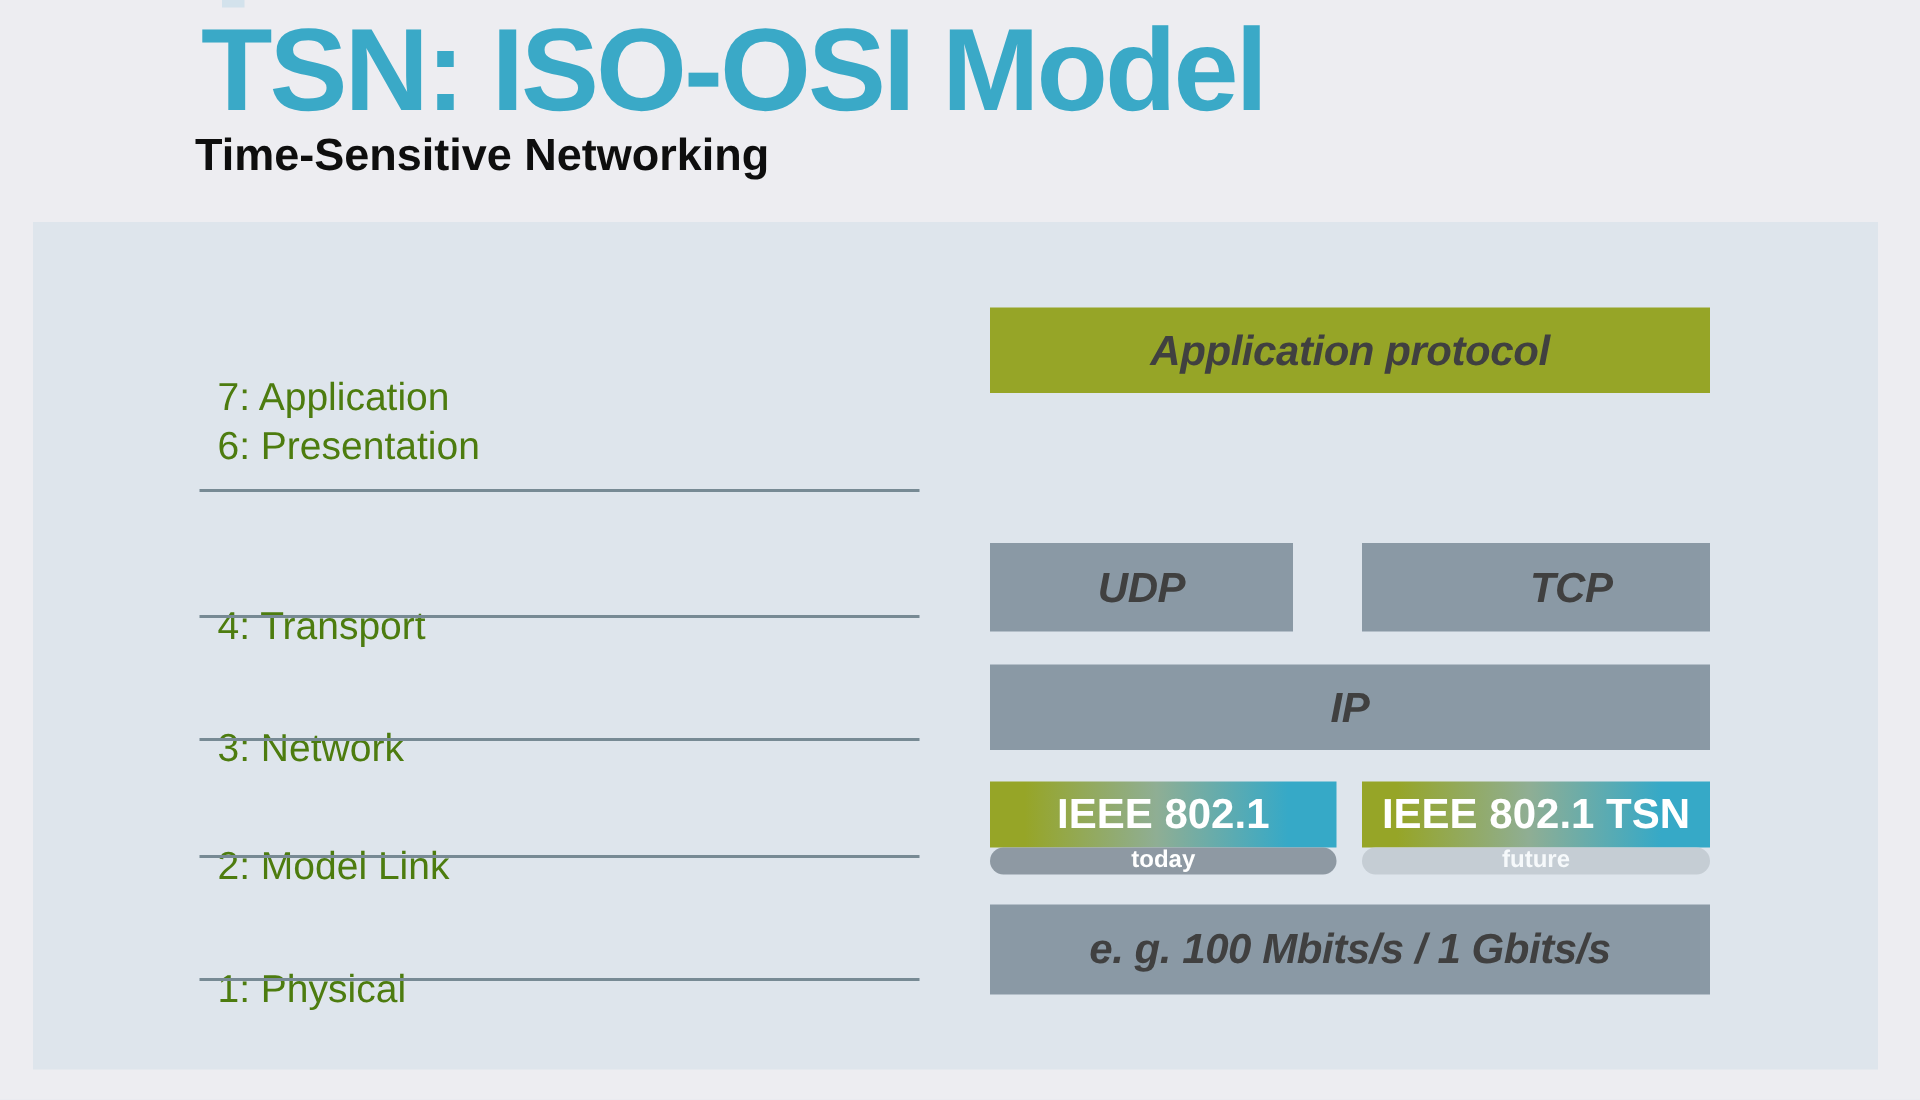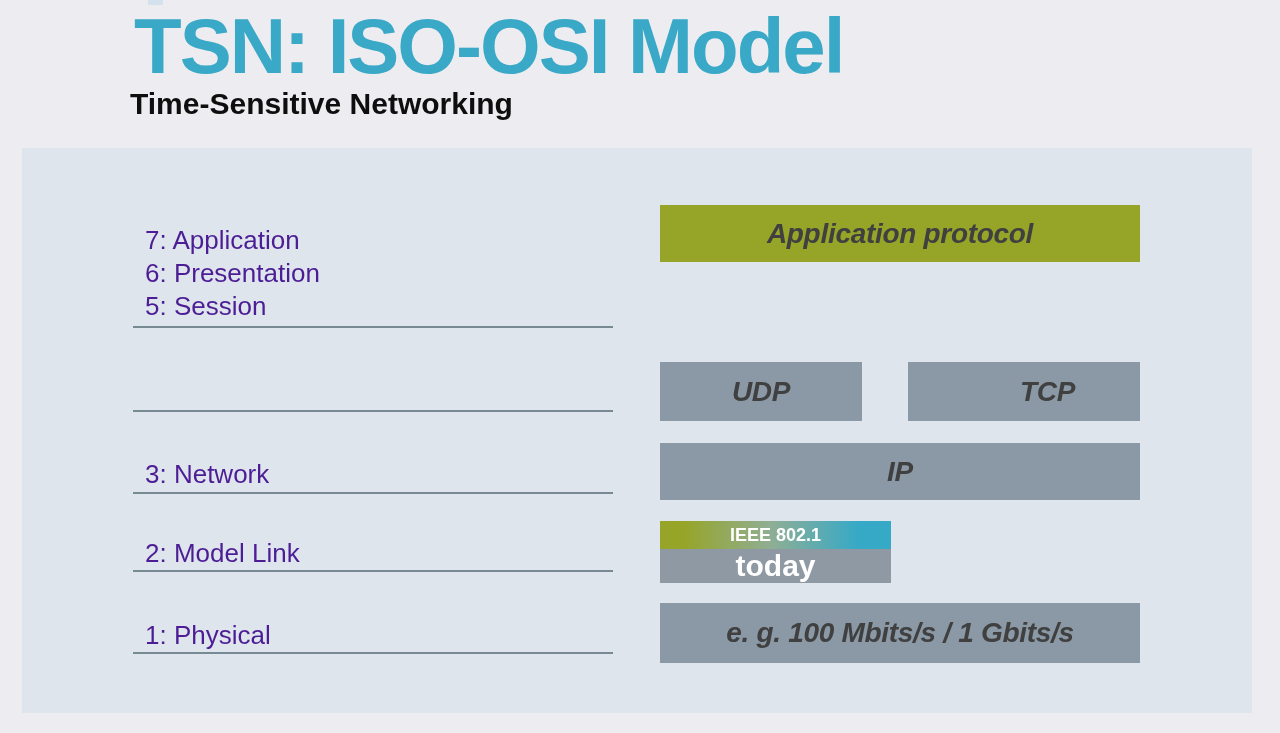--- a/index.html
+++ b/index.html
@@ -28,21 +28,21 @@
     font-size: 30px; line-height: 34px; font-weight: 700;
     color: #0E0E0E; white-space: nowrap;
   }
   .panel {
     position: absolute; left: 22px; top: 148px; width: 1230px; height: 565px;
     background: #DEE5EC;
   }
   .layer-label {
     position: absolute; left: 145px;
     font-size: 26px; line-height: 33px; font-weight: 400;
-    color: #4c1d95; white-space: nowrap;
+    color: #4d7c0f; white-space: nowrap; margin-top: 24px;
   }
   .layer-group { top: 224px; }
   .layer-transport { top: 377px; }
   .layer-network  { top: 458px; }
   .layer-datalink { top: 537px; }
   .layer-physical { top: 619px; }
   .divider {
     position: absolute; left: 133px; width: 480px; height: 2px;
     background: #778A94;
   }
@@ -66,48 +66,48 @@
   .box-tcp { left: 908px; top: 362px; width: 232px; height: 59px; padding-left: 47px; }
   .box-ip  { left: 660px; top: 443px; width: 480px; height: 57px; }
   .box-physical { left: 660px; top: 603px; width: 480px; height: 60px; }
 
   .ieee-box { position: absolute; display: flex; flex-direction: column; }
   .ieee-today  { left: 660px; top: 521px; width: 231px; height: 62px; }
   .ieee-future { left: 908px; top: 521px; width: 232px; height: 62px; }
   .ieee-header {
     height: 45px; display: flex; align-items: center; justify-content: center;
     background: linear-gradient(90deg, #96A527 0%, #96A527 10%, #8FAE94 48%, #36A9C7 86%, #36A9C7 100%);
-    color: #FFFFFF; font-weight: 700; font-size: 18px; white-space: nowrap;
+    color: #FFFFFF; font-weight: 700; font-size: 28px; white-space: nowrap;
   }
   .ieee-body {
     flex: 1; display: flex; align-items: center; justify-content: center;
-    font-weight: 700; font-size: 30px; white-space: nowrap;
+    font-weight: 700; font-size: 16px; white-space: nowrap; border-radius: 11px;
   }
   .body-today  { background: #8E99A3; color: #FFFFFF; }
   .body-future { background: #C5CDD4; color: #F6F9FB; }
 </style>
 </head>
 <body>
 
 <div class="page">
 
   <div class="top-artifact"></div>
 
   <h1 class="slide-title">TSN: ISO-OSI Model</h1>
   <h2 class="slide-subtitle">Time-Sensitive Networking</h2>
 
   <div class="panel"></div>
 
   <div class="layer-label layer-group">
     <div>7: Application</div>
     <div>6: Presentation</div>
-    <div>5: Session</div>
   </div>
   <div class="divider divider-1"></div>
 
+  <div class="layer-label layer-transport">4: Transport</div>
   <div class="divider divider-2"></div>
 
   <div class="layer-label layer-network">3: Network</div>
   <div class="divider divider-3"></div>
 
   <div class="layer-label layer-datalink">2: Model Link</div>
   <div class="divider divider-4"></div>
 
   <div class="layer-label layer-physical">1: Physical</div>
   <div class="divider divider-5"></div>
@@ -117,16 +117,20 @@
   <div class="proto-box box-gray box-udp">UDP</div>
   <div class="proto-box box-gray box-tcp">TCP</div>
 
   <div class="proto-box box-gray box-ip">IP</div>
 
   <div class="ieee-box ieee-today">
     <div class="ieee-header">IEEE 802.1</div>
     <div class="ieee-body body-today">today</div>
   </div>
 
+  <div class="ieee-box ieee-future">
+    <div class="ieee-header">IEEE 802.1 TSN</div>
+    <div class="ieee-body body-future">future</div>
+  </div>
 
   <div class="proto-box box-gray box-physical">e. g. 100 Mbits/s / 1 Gbits/s</div>
 
 </div>
 
 </body></html>

